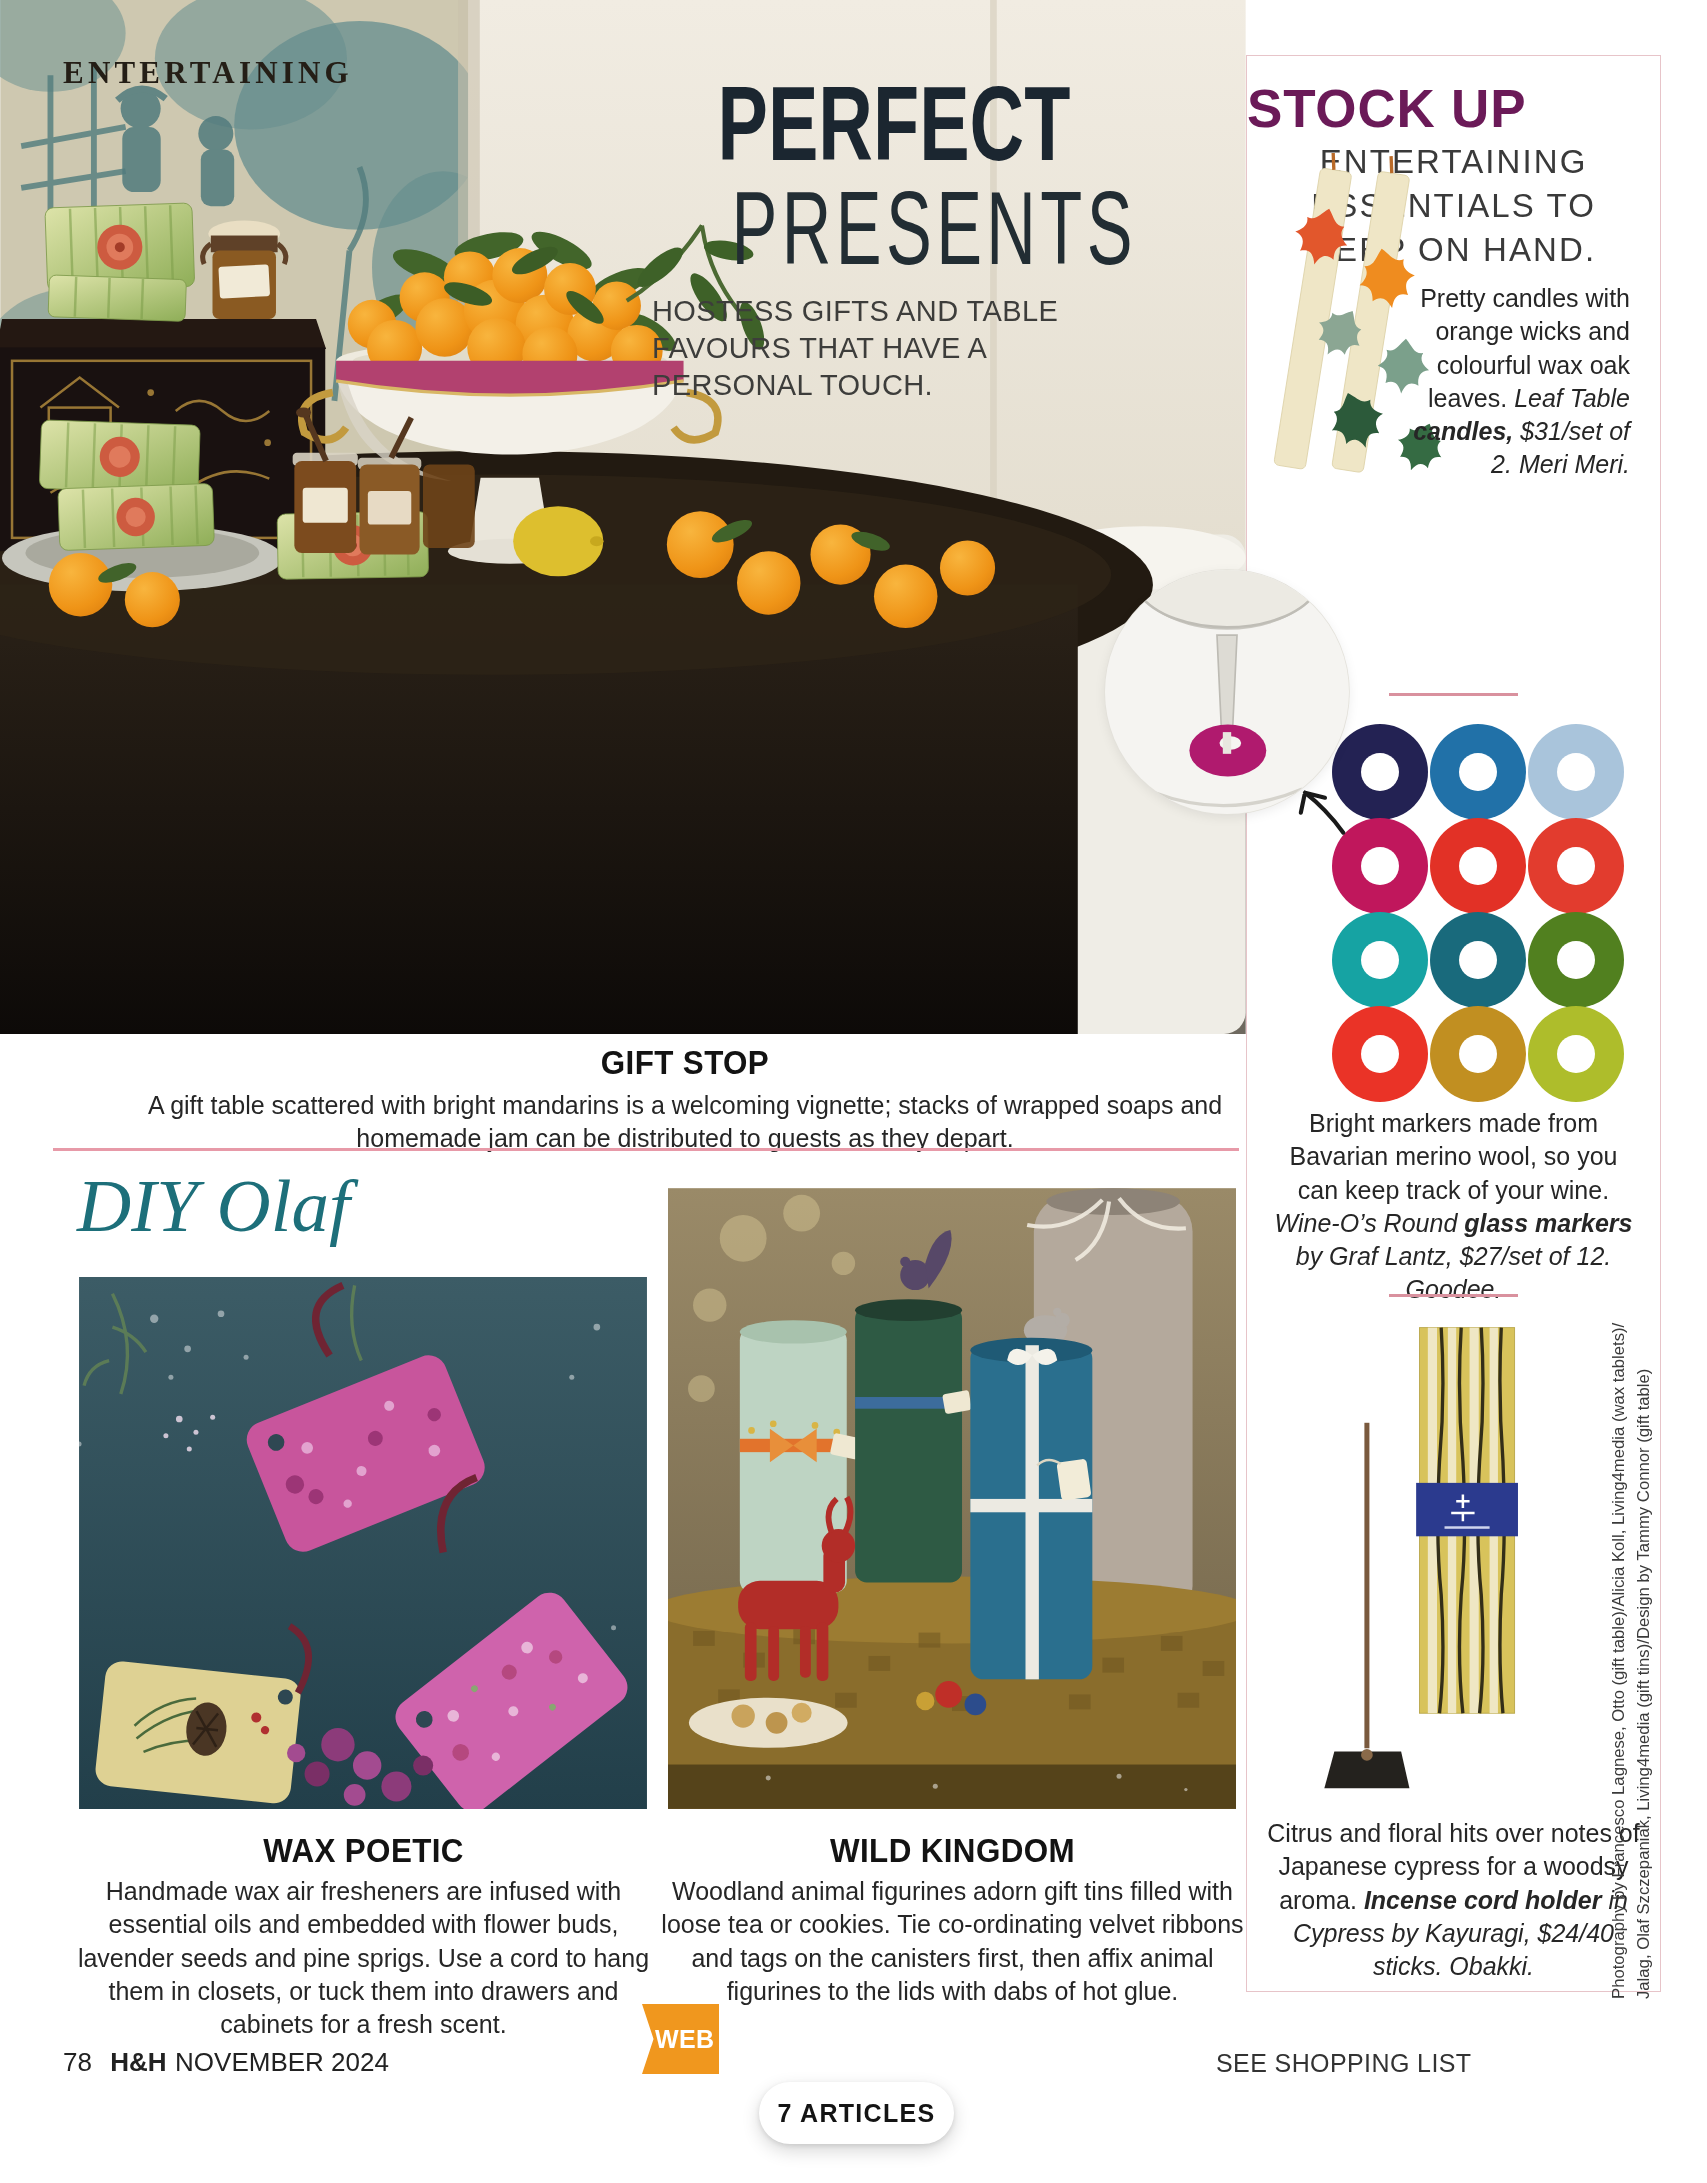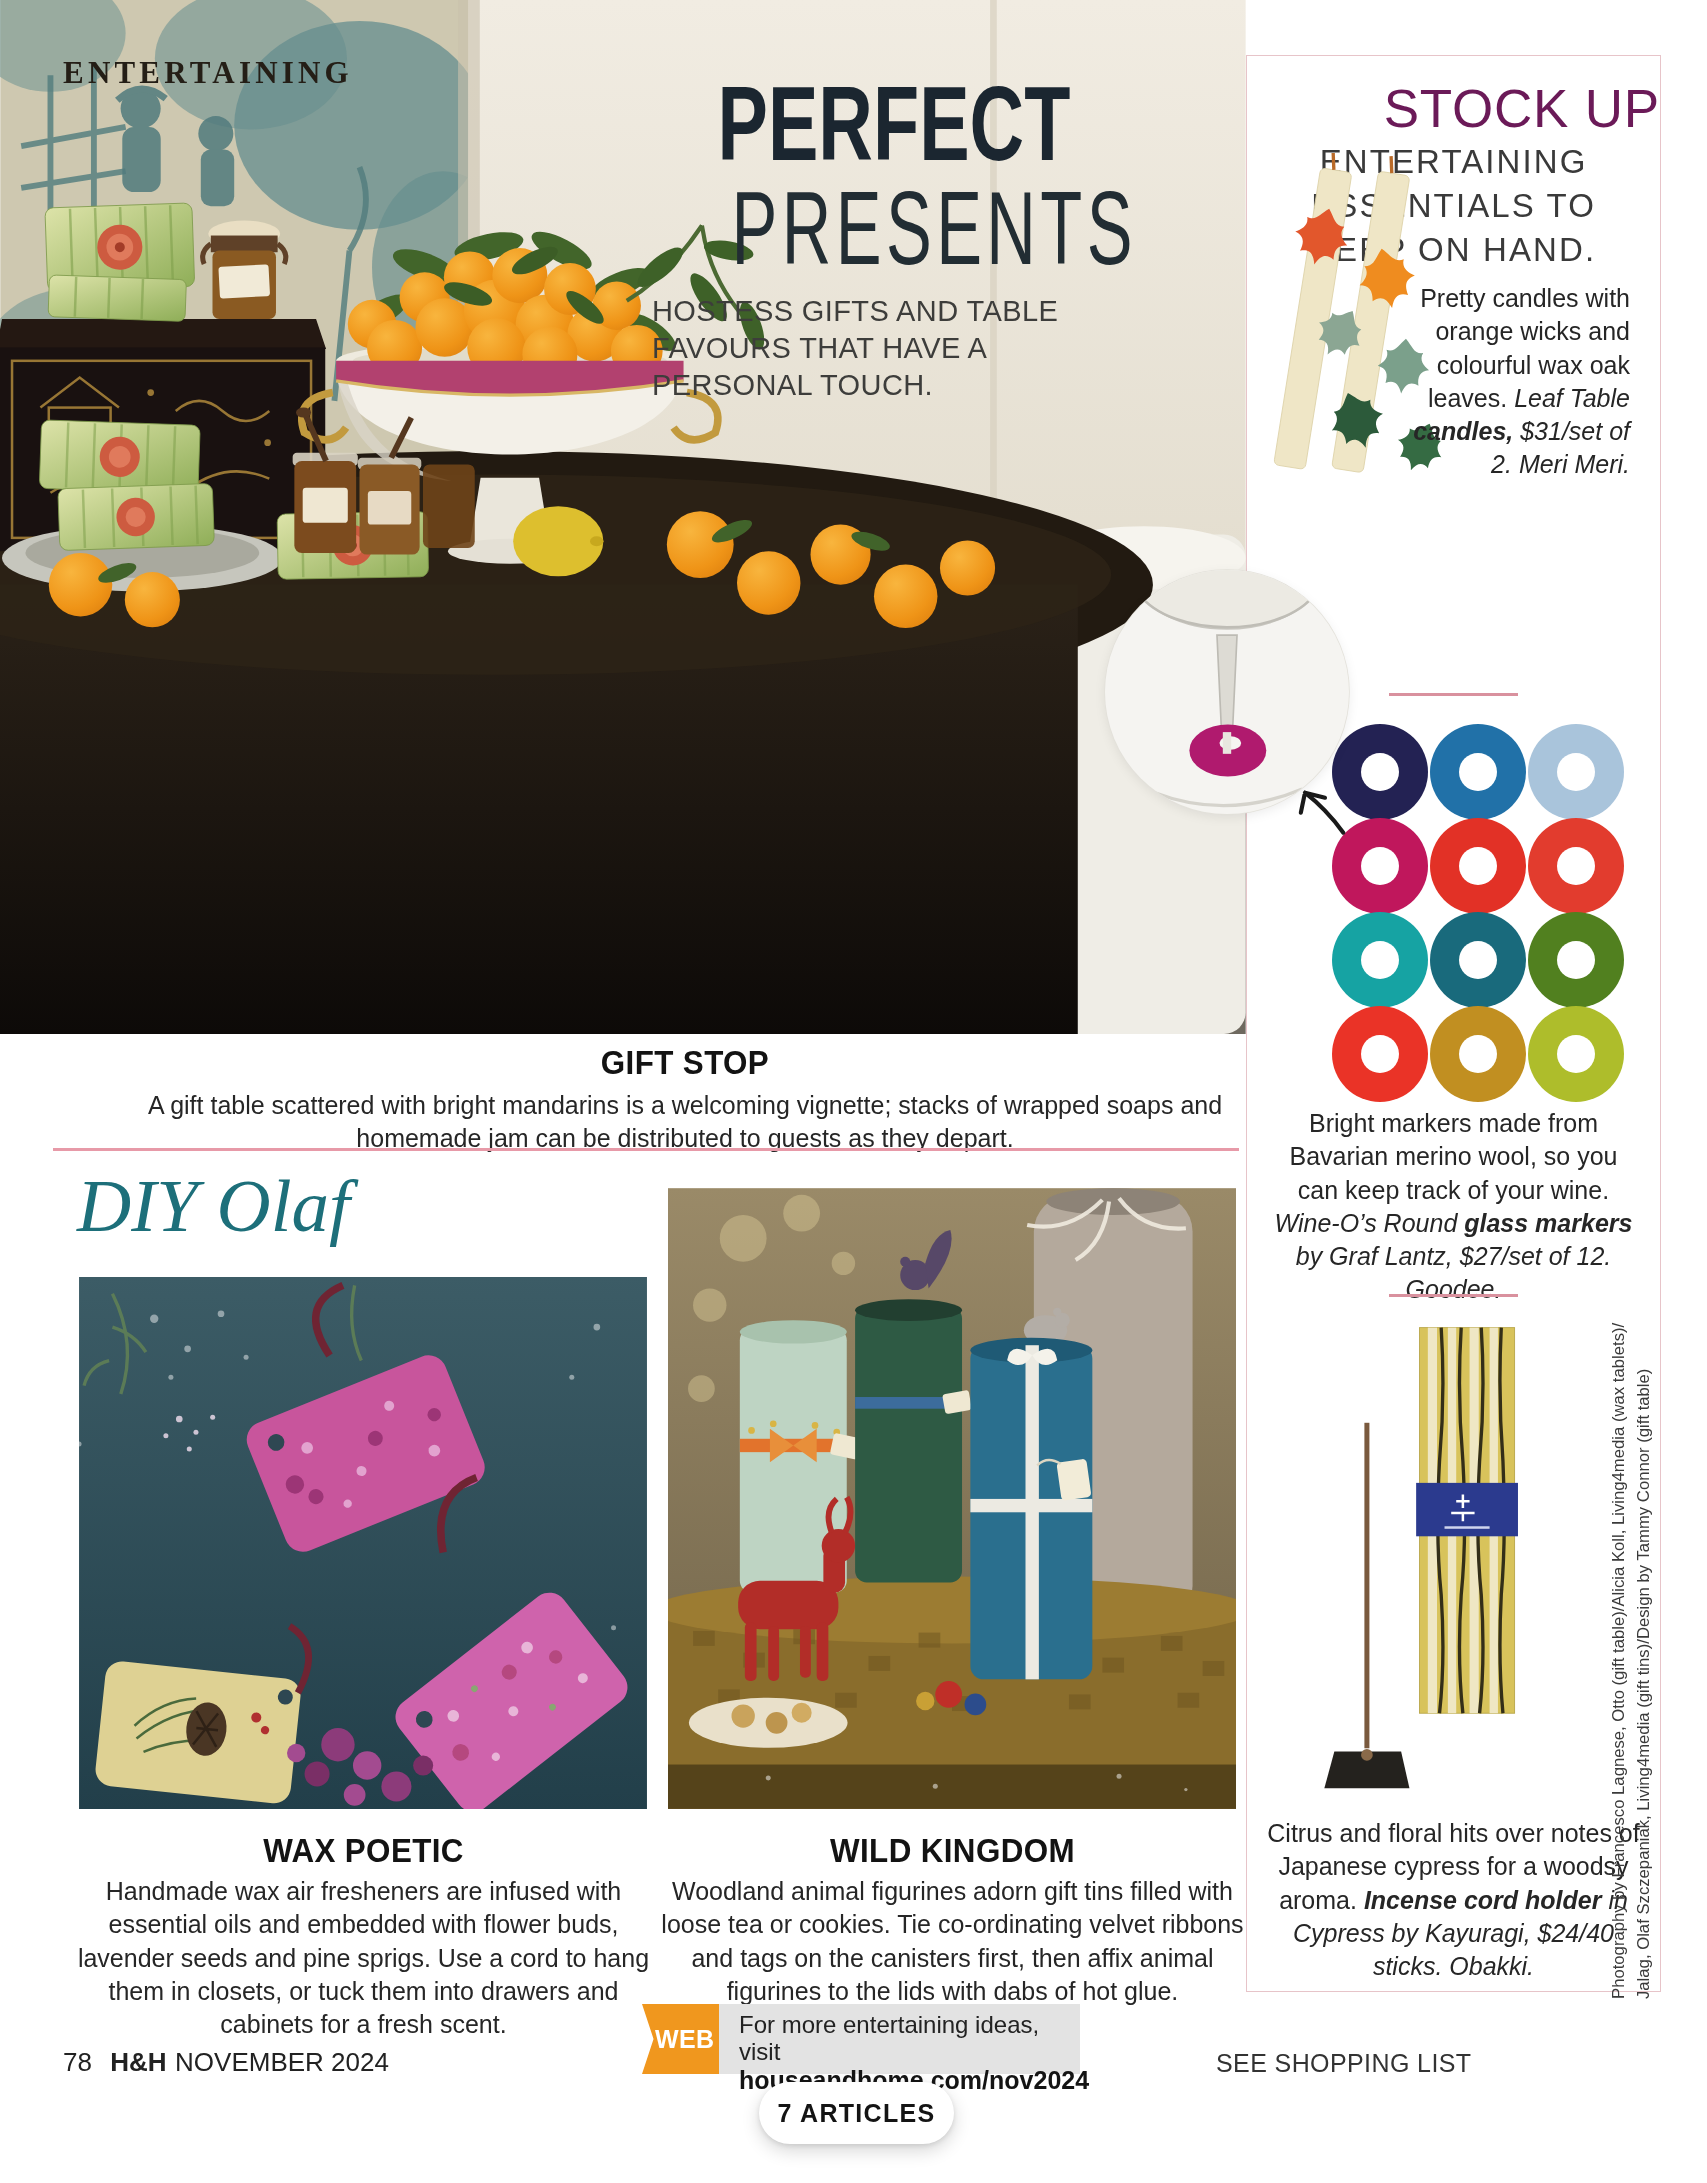--- a/index.html
+++ b/index.html
@@ -25,21 +25,21 @@
   .center{text-align:center;}
   .right{text-align:right;}
   i{font-style:italic;}
   b.bi{font-style:italic;font-weight:700;text-align:center;}
 
   .rule{background:#e79aa8;height:2.5px;}
   .rule-short{background:#d9919e;height:2.5px;}
 
   
   .sidebar{border:1.7px solid #e7c4c9;background:#fff;}
-  .stockup{font-size:53px;font-weight:400;letter-spacing:0.8px;color:#6b1a58;text-align:right;}
+  .stockup{font-size:53px;font-weight:700;letter-spacing:0.8px;color:#6b1a58;text-align:left;}
   .stock-sub{font-size:33px;letter-spacing:2.1px;line-height:1.33;color:#3a3a3a;text-align:center;}
   .side-cap{font-size:25px;line-height:1.33;color:#262626;}
 
   .rings-grid{display:grid;grid-template-columns:repeat(3,98px);grid-auto-rows:94px;}
   .ring{width:96px;height:96px;border-radius:50%;position:relative;}
   .ring::after{content:"";position:absolute;inset:29px;background:#fff;border-radius:50%;}
 
   .inset-circle{width:244px;height:244px;border-radius:50%;background:#f5f4f1;
                 box-shadow:0 0 0 0.8px #e3e1da,0 3.3px 11.7px rgba(0,0,0,.08);overflow:hidden;}
 
@@ -584,23 +584,19 @@
     <div>Jalag, Olaf Szczepaniak, Living4media (gift tins)/Design by Tammy Connor (gift table)</div>
   </div>
 
   <div class="abs footer-left" style="left:63px;top:2047px">
     <span>78</span><span class="mag">H&amp;H</span><span>NOVEMBER 2024</span>
   </div>
 
   <div class="abs web-badge" style="left:642px;top:2004px;width:77px;height:70px">
     <span>WEB</span>
   </div>
-  <div class="abs web-box" style="left:719px;top:2004px;width:361px;height:70px">
-    <div class="l1">For more entertaining ideas, visit</div>
-    <div class="l2">houseandhome.com/nov2024</div>
-  </div>
 
   <div class="abs shoplist" style="left:1216px;top:2049px;width:376px">SEE SHOPPING LIST</div>
 
   <div class="abs pill" style="left:759px;top:2082px;width:195px;height:62px">7 ARTICLES</div>
 
 </div>
 
 
 </body></html>

